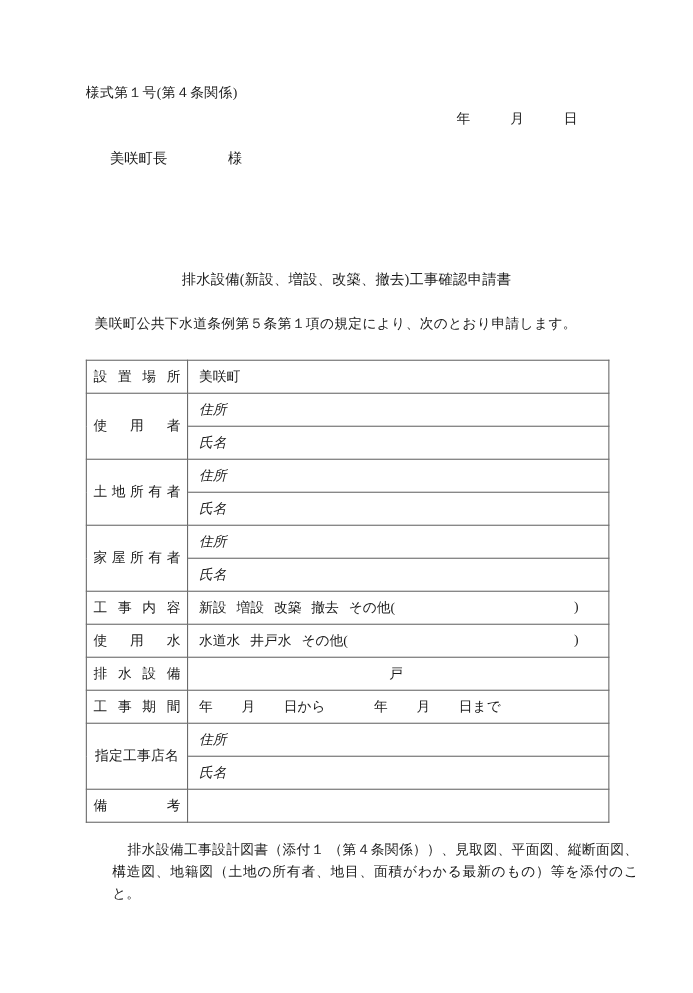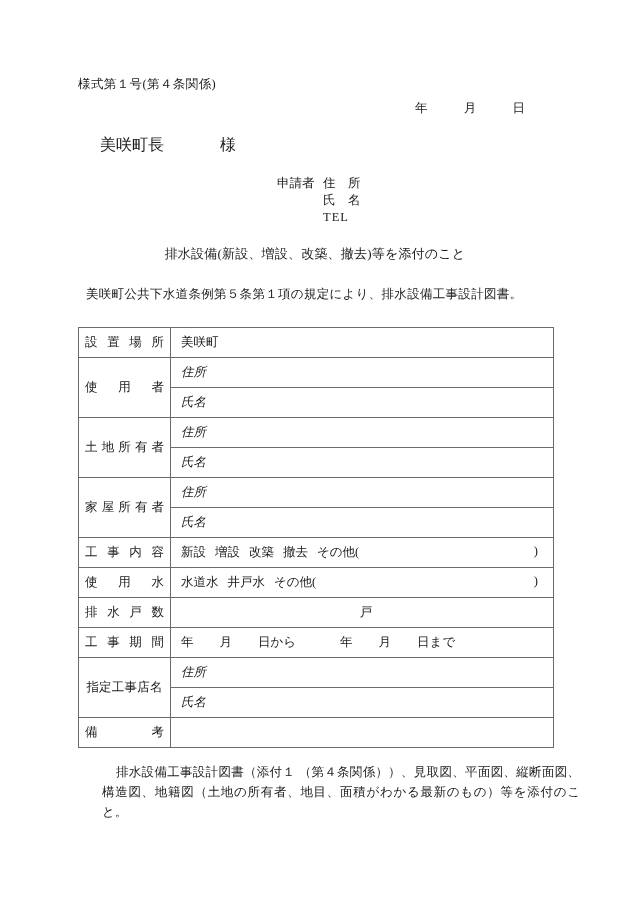--- a/index.html
+++ b/index.html
@@ -40,21 +40,21 @@
     font-size: 12.5px;
     white-space: nowrap;
   }
   .date-line span { display: inline-block; }
   .date-gap { width: 30px; }
 
   .addressee {
     position: absolute;
     left: 100px;
     top: 135px;
-    font-size: 16px;
+    font-size: 13px;
     white-space: nowrap;
   }
   .addressee .honorific { margin-left: 52px; }
 
   .applicant {
     position: absolute;
     left: 277px;
     top: 175px;
     font-size: 12.5px;
     line-height: 17px;
@@ -120,21 +120,21 @@
     text-align: justify;
     text-align-last: justify;
     letter-spacing: 0;
   }
   .lab-plain {
     display: inline-block;
     letter-spacing: 0.2px;
   }
 
   td.value-cell {
-    padding: 0 0 0 10px;
+    padding: 0 12px 0 10px;
     white-space: nowrap;
   }
   td.value-cell.center {
     padding-left: 0;
     text-align: center;
   }
   td.value-sub {
     padding-left: 10px;
     height: 30px;
     font-style: italic;
@@ -186,35 +186,24 @@
     <span>月</span>
     <span class="date-gap"></span>
     <span>日</span>
   </div>
 
   <div class="addressee">
     <span>美咲町長</span>
     <span class="honorific">様</span>
   </div>
 
-  <div class="applicant">
-    <span class="row">
-      <span class="lbl">申請者</span><span>住　所</span>
-    </span>
-    <span class="row">
-      <span class="lbl"></span><span>氏　名</span>
-    </span>
-    <span class="row">
-      <span class="lbl"></span><span class="tel">TEL</span>
-    </span>
-  </div>
-
-  <div class="doc-title">排水設備(新設、増設、改築、撤去)等を添付のこと</div>
-
-  <div class="intro">美咲町公共下水道条例第５条第１項の規定により、排水設備工事設計図書。</div>
+
+  <div class="doc-title">排水設備(新設、増設、改築、撤去)工事確認申請書</div>
+
+  <div class="intro">美咲町公共下水道条例第５条第１項の規定により、次のとおり申請します。</div>
 
   <table class="form-table">
     <colgroup>
       <col class="col-label">
       <col class="col-value">
     </colgroup>
     <tbody>
         <tr>
           <td class="label-cell"><span class="lab-spread">設置場所</span></td>
           <td class="value-cell"><span>美咲町</span></td>
@@ -242,21 +231,21 @@
         </tr>
         <tr>
           <td class="label-cell"><span class="lab-spread">工事内容</span></td>
           <td class="value-cell"><span class="opt-list"><span>新設</span><span class="opt-gap"></span><span>増設</span><span class="opt-gap"></span><span>改築</span><span class="opt-gap"></span><span>撤去</span><span class="opt-gap"></span><span class="paren-open">その他(</span></span><span class="paren-close">)</span></td>
         </tr>
         <tr>
           <td class="label-cell"><span class="lab-spread">使用水</span></td>
           <td class="value-cell"><span class="opt-list"><span>水道水</span><span class="opt-gap"></span><span>井戸水</span><span class="opt-gap"></span><span class="paren-open">その他(</span></span><span class="paren-close">)</span></td>
         </tr>
         <tr>
-          <td class="label-cell"><span class="lab-spread">排水戸数</span></td>
+          <td class="label-cell"><span class="lab-spread">排水設備</span></td>
           <td class="value-cell center"><span class="doors-line">戸</span></td>
         </tr>
         <tr>
           <td class="label-cell"><span class="lab-spread">工事期間</span></td>
           <td class="value-cell"><span class="period-line period-inner"><span>年</span><span class="p-gap-sm"></span><span>月</span><span class="p-gap-sm"></span><span>日から</span><span class="p-gap-lg"></span><span>年</span><span class="p-gap-sm"></span><span>月</span><span class="p-gap-sm"></span><span>日まで</span></span></td>
         </tr>
         <tr>
           <td class="label-cell" rowspan="2"><span class="lab-plain">指定工事店名</span></td>
           <td class="value-cell value-sub"><span>住所</span></td>
         </tr>

